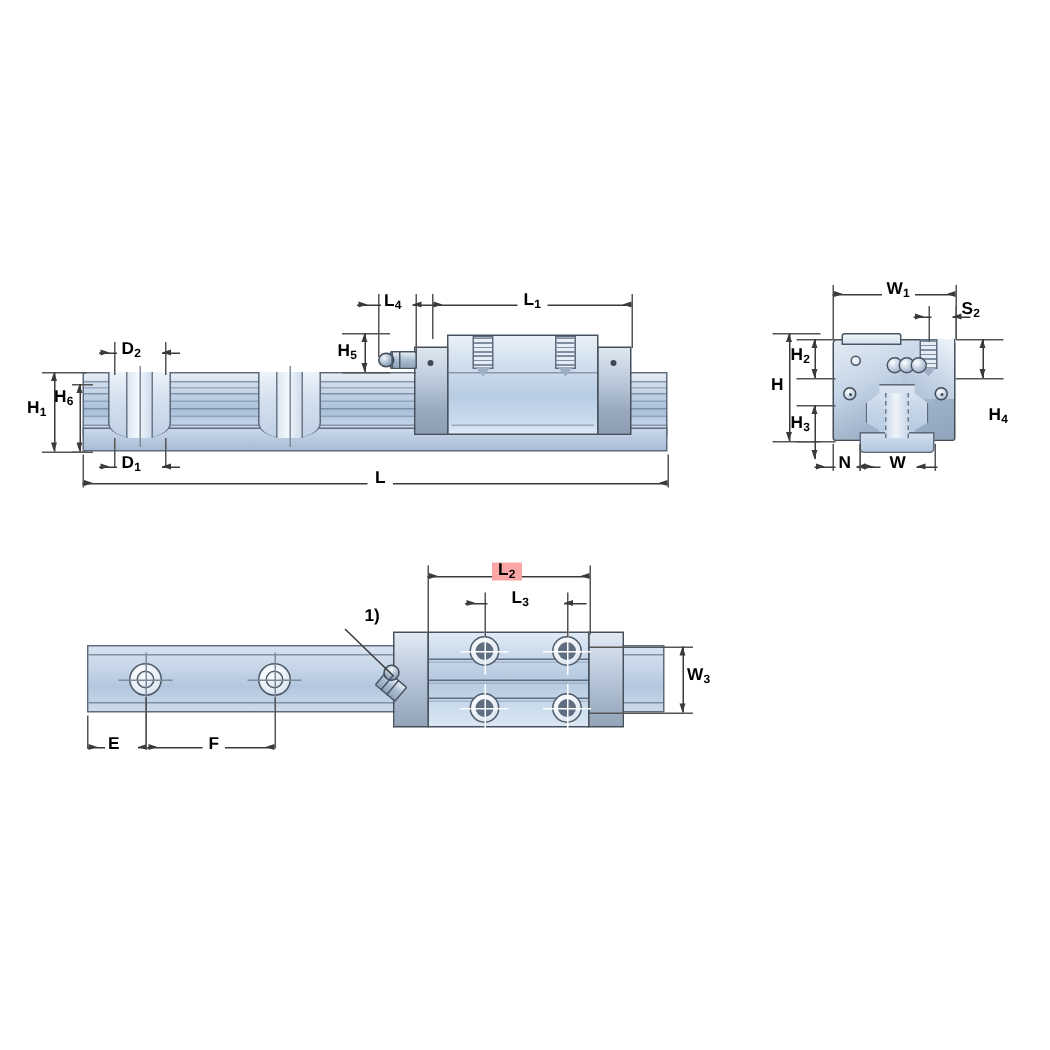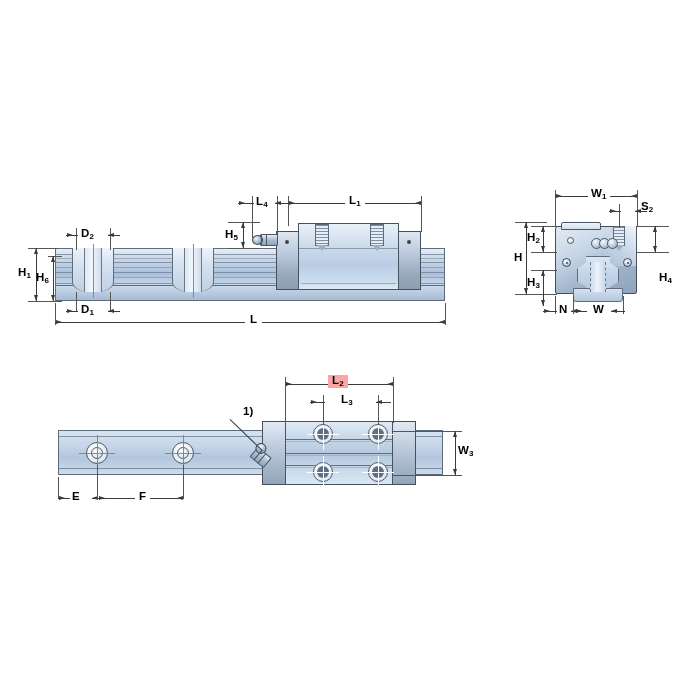--- a/index.html
+++ b/index.html
@@ -200,21 +200,21 @@
     <div class="arrD" style="left:33.5px;top:295px;"></div>
     <div class="lbl" style="left:18px;top:267px;">
       <span>H</span><sub>1</sub>
     </div>
 
     <div class="exth" style="left:48px;top:256px;width:14px;"></div>
     <div class="exth" style="left:48px;top:301px;width:14px;"></div>
     <div class="dimline vl" style="left:53px;top:256px;height:45px;"></div>
     <div class="arrU" style="left:50.5px;top:256px;"></div>
     <div class="arrD" style="left:50.5px;top:295px;"></div>
-    <div class="lbl" style="left:36px;top:272px;">
+    <div class="lbl" style="left:36px;top:260px;">
       <span>H</span><sub>6</sub>
     </div>
 
     <div class="exth" style="left:228px;top:222px;width:32px;"></div>
     <div class="exth" style="left:228px;top:248px;width:32px;"></div>
     <div class="dimline vl" style="left:243px;top:222px;height:26px;"></div>
     <div class="arrU" style="left:240.5px;top:222px;"></div>
     <div class="arrD" style="left:240.5px;top:242px;"></div>
     <div class="lbl" style="left:225px;top:229px;">
       <span>H</span><sub>5</sub>

